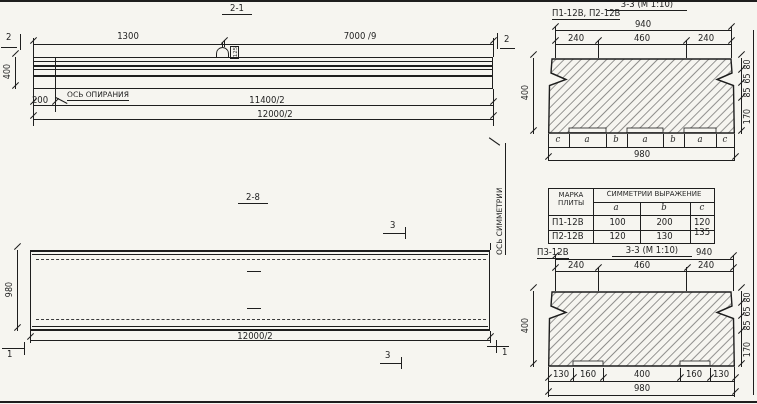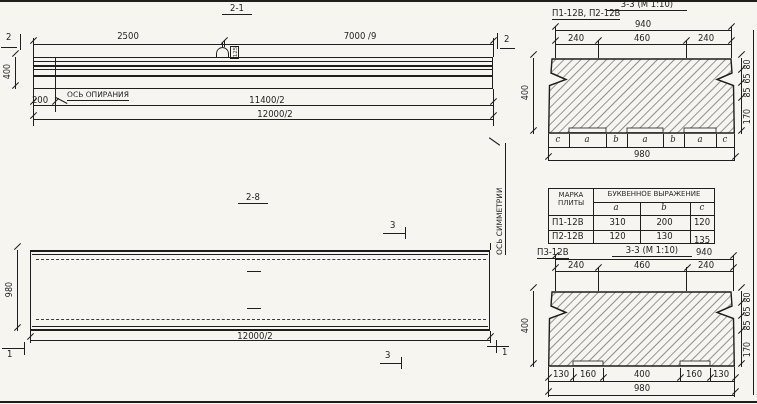--- a/index.html
+++ b/index.html
@@ -33,21 +33,21 @@
   <div class="t u tc" style="left:222px;top:4px;width:30px">2-1</div>
 
   <div class="dh" style="left:33px;top:44px;width:460px">
       <i class="tk" style="left: calc(0% - 4px); top: -4px;"></i>
       <i class="tk" style="left: calc(41.5% - 4px); top: -4px;"></i>
       <i class="tk" style="left: calc(100% - 4px); top: -4px;"></i>
     </div>
   <div class="dv" style="left:33px;top:38px;height:19px"></div>
   <div class="dv" style="left:493px;top:38px;height:19px"></div>
   <div class="dv" style="left:224px;top:40px;height:7px"></div>
-  <div class="t tc" style="left:98px;top:32px;width:60px">2500</div>
+  <div class="t tc" style="left:98px;top:32px;width:60px">1300</div>
   <div class="t tc" style="left:330px;top:32px;width:60px">7000 /9</div>
 
   <div class="t" style="left:6px;top:33px">2</div>
   <div class="dv" style="left:20px;top:34px;height:16px"></div>
   <div class="dh" style="left:1px;top:47px;width:16px"></div>
   <div class="dv" style="left:497px;top:33px;height:16px"></div>
   <div class="t" style="left:504px;top:35px">2</div>
   <div class="dh" style="left:500px;top:48px;width:15px"></div>
 
   <div class="box" style="left:33px;top:57px;width:460px;height:32px"></div>
@@ -202,32 +202,32 @@
   <div class="t tc" style="left:628px;top:150px;width:28px">980</div>
 
   <div class="box" style="left:548px;top:188px;width:167px;height:56px"></div>
   <div class="dv" style="left:593px;top:188px;height:56px"></div>
   <div class="dv" style="left:640px;top:202px;height:42px"></div>
   <div class="dv" style="left:690px;top:202px;height:42px"></div>
   <div class="dh" style="left:593px;top:202px;width:122px"></div>
   <div class="dh" style="left:548px;top:215px;width:167px"></div>
   <div class="dh" style="left:548px;top:230px;width:167px"></div>
   <div class="t xs tc" style="left:550px;top:192px;width:42px;white-space:normal">МАРКА ПЛИТЫ</div>
-  <div class="t xs tc" style="left:595px;top:191px;width:118px">БУКВЕННОЕ ВЫРАЖЕНИЕ</div>
+  <div class="t xs tc" style="left:595px;top:191px;width:118px">СИММЕТРИИ ВЫРАЖЕНИЕ</div>
   <div class="t it tc" style="left:610px;top:203px;width:12px">а</div>
   <div class="t it tc" style="left:658px;top:203px;width:12px">b</div>
   <div class="t it tc" style="left:696px;top:203px;width:12px">с</div>
   <div class="t" style="left:552px;top:218px">П1-12В</div>
-  <div class="t tc" style="left:605px;top:218px;width:25px">310</div>
+  <div class="t tc" style="left:605px;top:218px;width:25px">100</div>
   <div class="t tc" style="left:652px;top:218px;width:25px">200</div>
   <div class="t tc" style="left:691px;top:218px;width:22px">120</div>
   <div class="t" style="left:552px;top:232px">П2-12В</div>
   <div class="t tc" style="left:605px;top:232px;width:25px">120</div>
   <div class="t tc" style="left:652px;top:232px;width:25px">130</div>
-  <div class="t tc" style="left:691px;top:236px;width:22px">135</div>
+  <div class="t tc" style="left:691px;top:228px;width:22px">135</div>
 
   <div class="t u" style="left:537px;top:248px">П3-12В</div>
   <div class="t u tc" style="left:612px;top:246px;width:80px">3-3 (М 1:10)</div>
   <div class="t tc" style="left:690px;top:248px;width:28px">940</div>
 
   <div class="dh" style="left:555px;top:259px;width:178px">
       <i class="tk" style="left: calc(0% - 4px); top: -4px;"></i>
       <i class="tk" style="left: calc(100% - 4px); top: -4px;"></i>
     </div>
   <div class="dh" style="left:555px;top:271px;width:178px">

